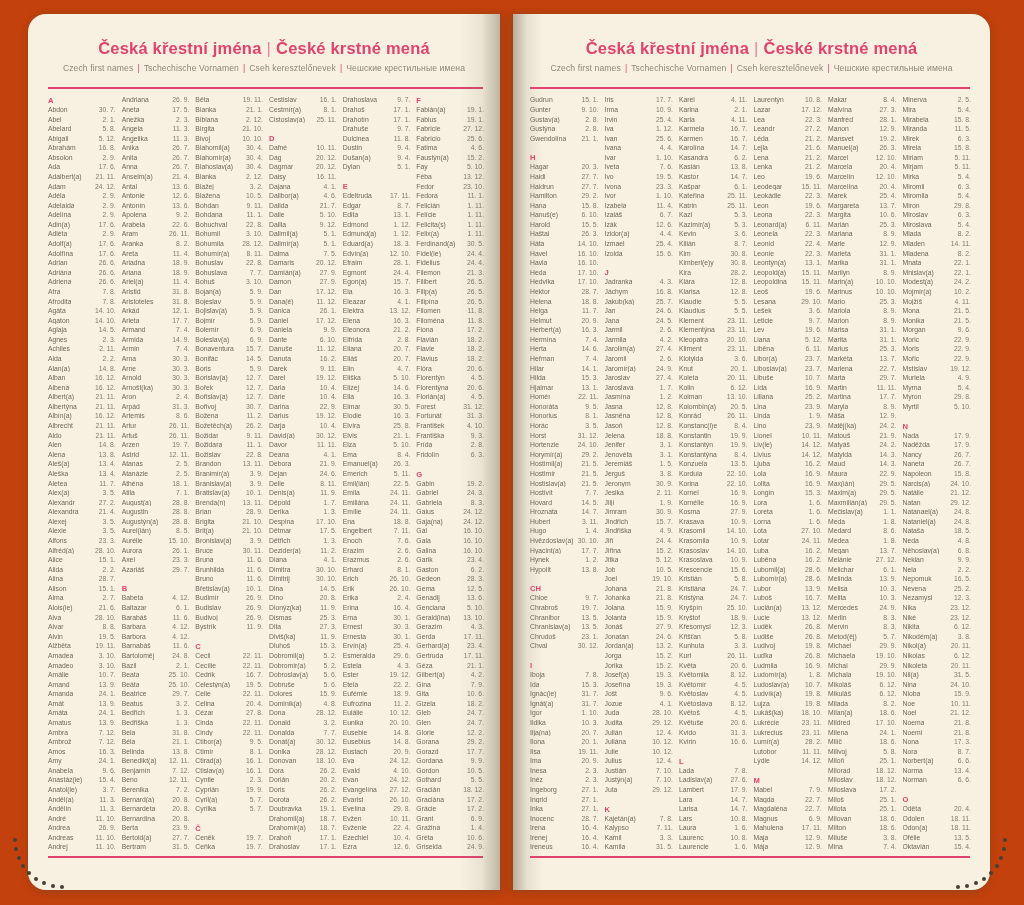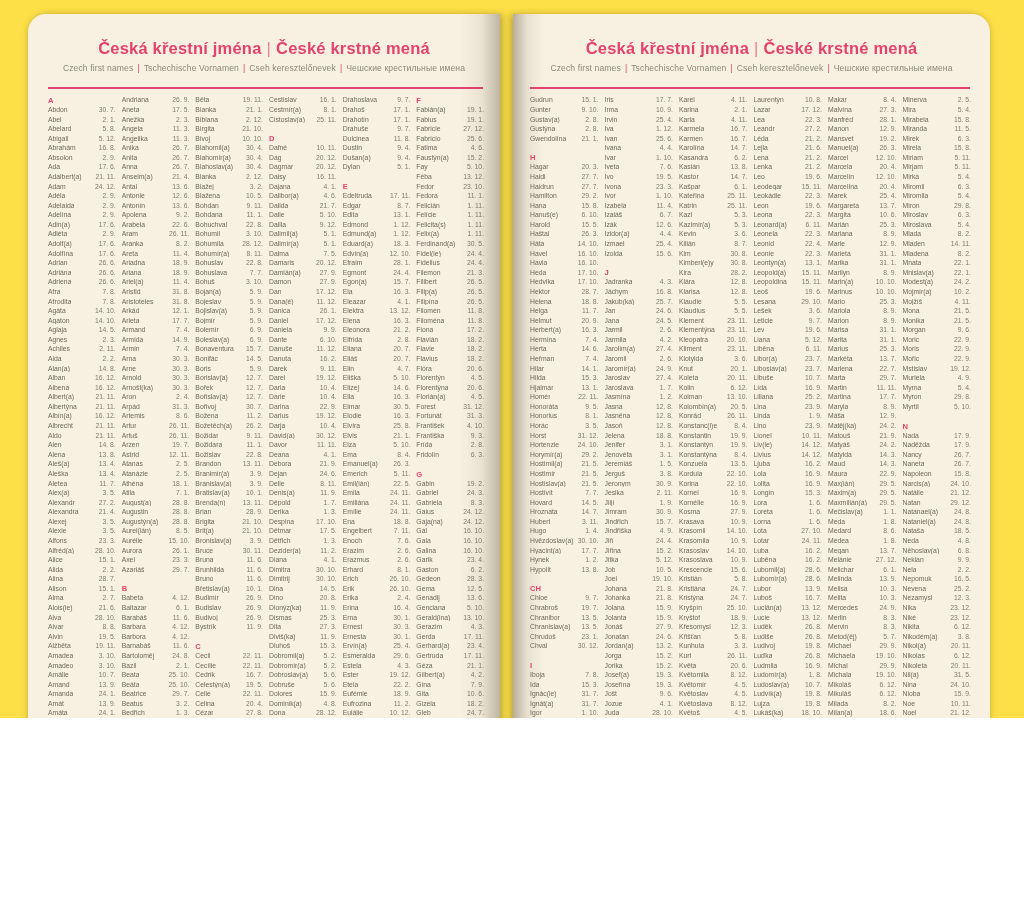--- a/index.html
+++ b/index.html
@@ -1,16 +1,16 @@
 <!DOCTYPE html>
 <html><head>
 <meta charset="utf-8">
 <style>
   html,body{margin:0;padding:0;background:#ffffff;}
-  .stage{position:relative;width:1024px;height:718px;background:#fde047;overflow:hidden;
+  .stage{position:relative;width:1024px;height:905px;background:#c2410c;overflow:hidden;
          font-family:"Liberation Sans",sans-serif;}
   .page{position:absolute;top:14px;height:876px;background:#f8f1e2;}
   .page-left{left:28px;width:472px;border-radius:18px 0 0 18px;
     box-shadow:0 2px 7px rgba(90,75,50,.28), 3px 0 6px rgba(90,75,50,.25);}
   .page-right{left:513px;width:477px;border-radius:0 18px 18px 0;
     box-shadow:0 2px 7px rgba(90,75,50,.28), -3px 0 6px rgba(90,75,50,.25);}
   .page-left::after{content:'';position:absolute;top:0;bottom:0;right:0;width:40px;pointer-events:none;
     background:linear-gradient(to right, rgba(105,90,62,0) 0%, rgba(105,90,62,.10) 55%, rgba(78,64,42,.34) 100%);}
   .page-right::before{content:'';position:absolute;top:0;bottom:0;left:0;width:30px;pointer-events:none;
     background:linear-gradient(to left, rgba(105,90,62,0) 0%, rgba(105,90,62,.12) 55%, rgba(78,64,42,.38) 100%);}

